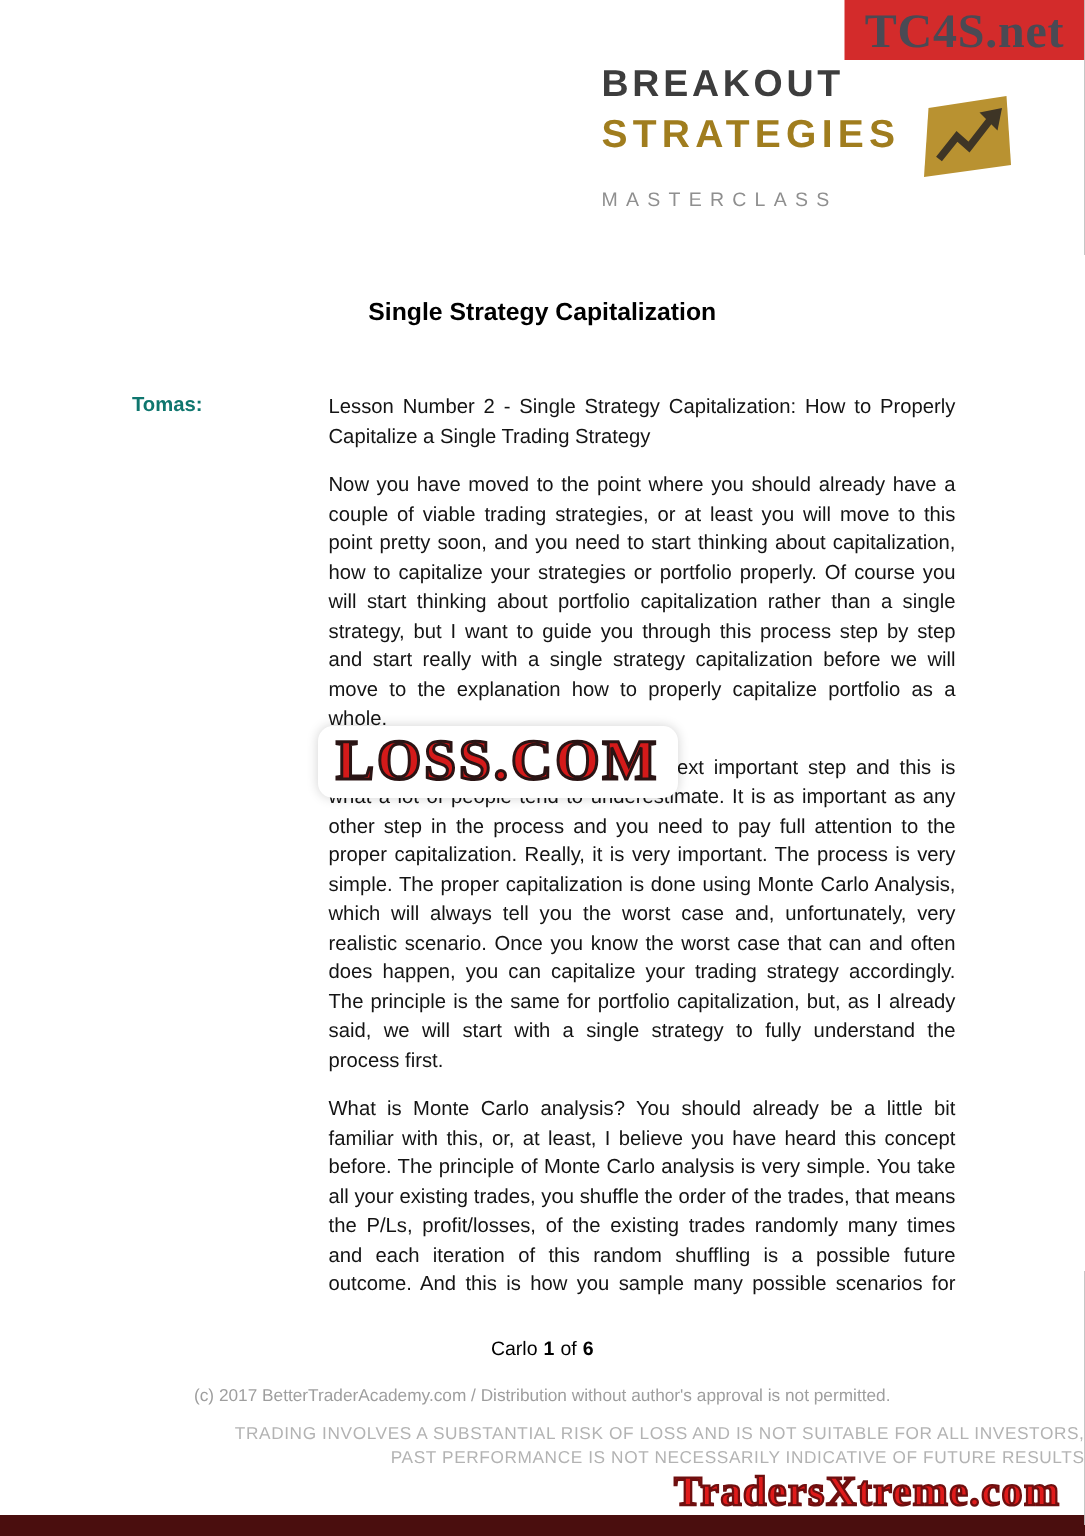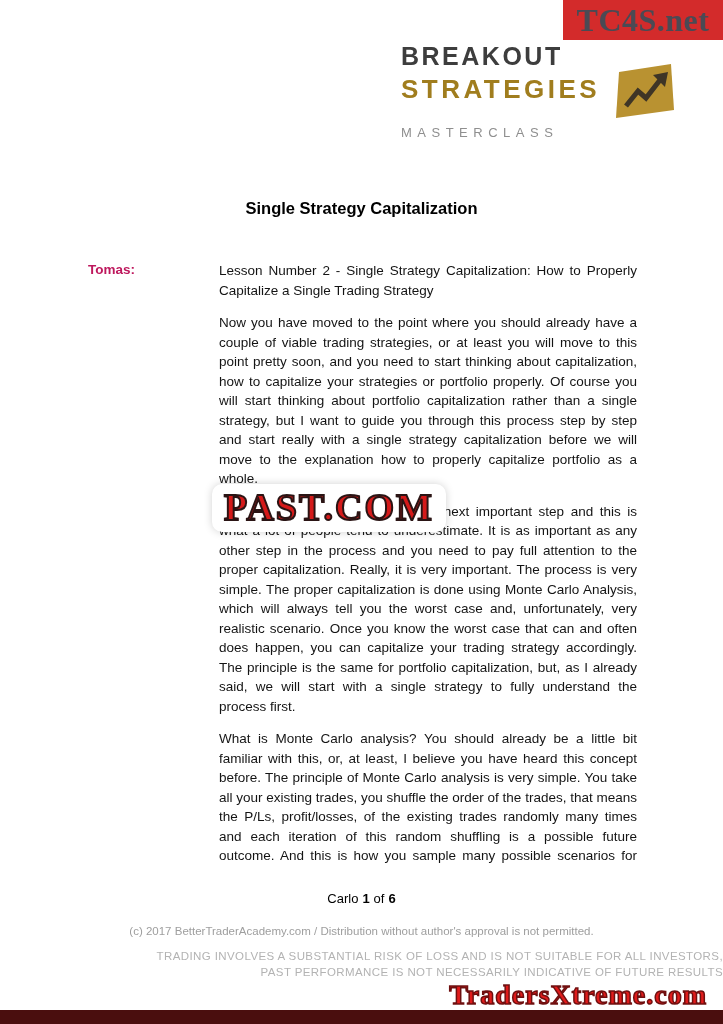--- a/index.html
+++ b/index.html
@@ -43,21 +43,21 @@
     position:absolute; left:0; width:100%;
     text-align:center; font-weight:bold; font-size:16.5px; color:#000;
   }
   .doc-title { top:163px; }
   .doc-subtitle { top:199px; }
 
   
   .transcript { position:absolute; top:261px; left:88px; width:549px; }
   .speaker {
     position:absolute; left:0; top:1px;
-    font-weight:bold; font-size:13.5px; color:#be185d;
+    font-weight:bold; font-size:13.5px; color:#0f766e;
   }
   .paras { margin-left:131px; }
   .para {
     font-size:13.5px; line-height:19.5px;
     text-align:justify; color:#141414;
     margin-bottom:13px;
   }
   .para:last-child { text-align-last:justify; }
 
   
@@ -136,21 +136,21 @@
   <div class="transcript">
     <div class="speaker">Tomas:</div>
     <div class="paras">
         <p class="para">Lesson Number 2 - Single Strategy Capitalization: How to Properly Capitalize a Single Trading Strategy</p>
         <p class="para">Now you have moved to the point where you should already have a couple of viable trading strategies, or at least you will move to this point pretty soon, and you need to start thinking about capitalization, how to capitalize your strategies or portfolio properly. Of course you will start thinking about portfolio capitalization rather than a single strategy, but I want to guide you through this process step by step and start really with a single strategy capitalization before we will move to the explanation how to properly capitalize portfolio as a whole.</p>
         <p class="para">Single strategy capitalization is the next important step and this is what a lot of people tend to underestimate. It is as important as any other step in the process and you need to pay full attention to the proper capitalization. Really, it is very important. The process is very simple. The proper capitalization is done using Monte Carlo Analysis, which will always tell you the worst case and, unfortunately, very realistic scenario. Once you know the worst case that can and often does happen, you can capitalize your trading strategy accordingly. The principle is the same for portfolio capitalization, but, as I already said, we will start with a single strategy to fully understand the process first.</p>
         <p class="para">What is Monte Carlo analysis? You should already be a little bit familiar with this, or, at least, I believe you have heard this concept before. The principle of Monte Carlo analysis is very simple. You take all your existing trades, you shuffle the order of the trades, that means the P/Ls, profit/losses, of the existing trades randomly many times and each iteration of this random shuffling is a possible future outcome. And this is how you sample many possible scenarios for</p>
       </div>
   </div>
 
-  <div class="dlsub">PAST.COM</div>
+  <div class="dlsub">LOSS.COM</div>
 
   <div class="page-num">
     <span>Carlo</span><span class="num">1</span><span>of</span><span class="num">6</span>
   </div>
 
   <div class="copyright">(c) 2017 BetterTraderAcademy.com / Distribution without author's approval is not permitted.</div>
 
   <div class="disclaimer">
     <div>TRADING INVOLVES A SUBSTANTIAL RISK OF LOSS AND IS NOT SUITABLE FOR ALL INVESTORS,</div>
     <div>PAST PERFORMANCE IS NOT NECESSARILY INDICATIVE OF FUTURE RESULTS</div>

